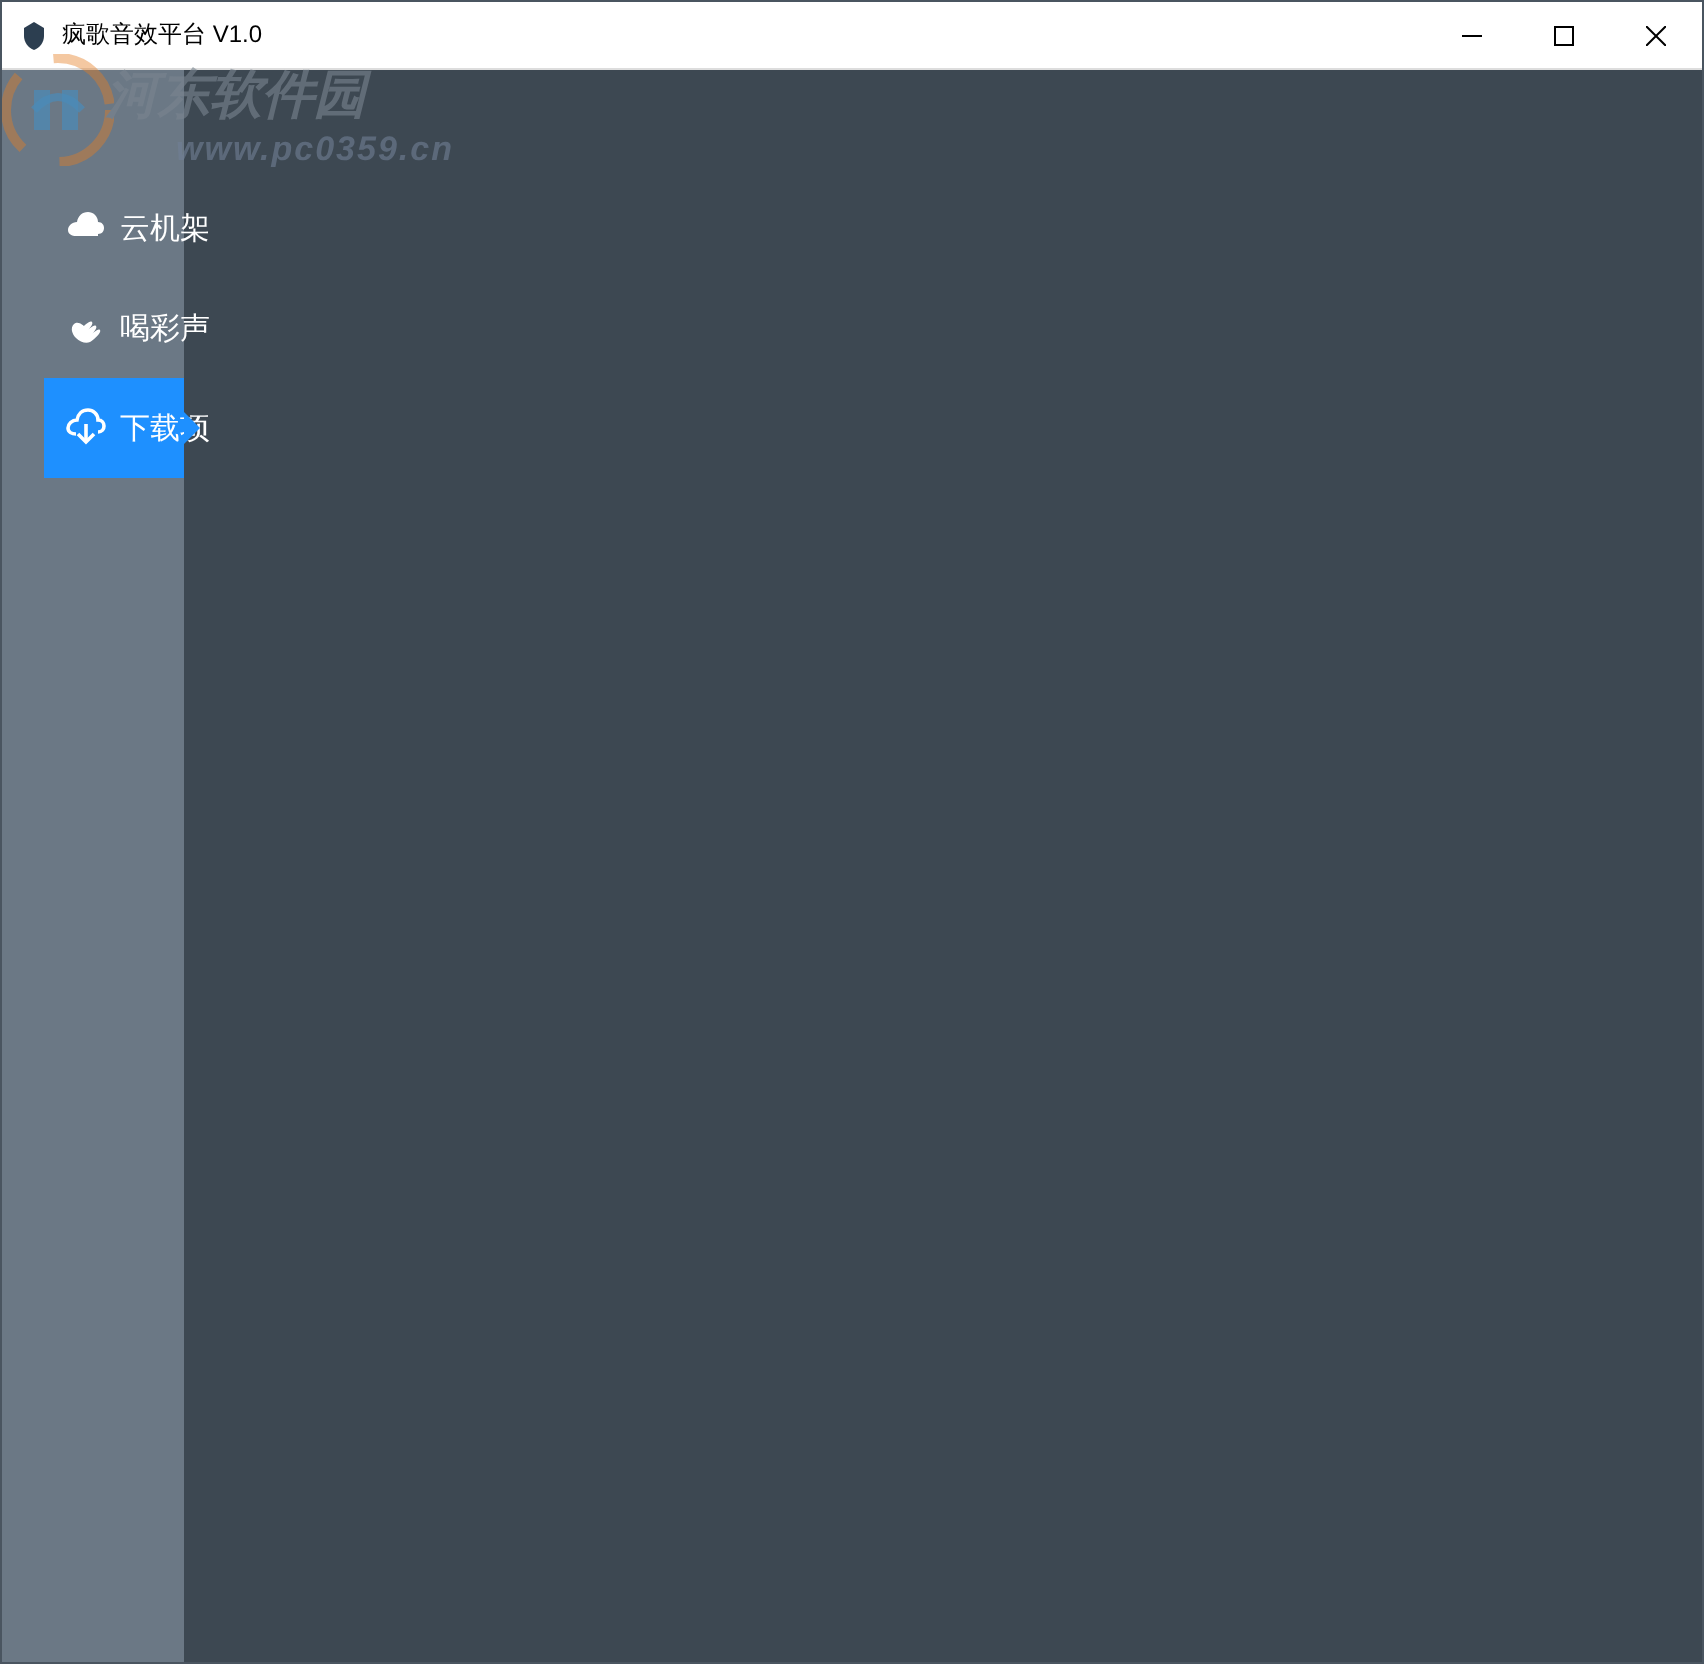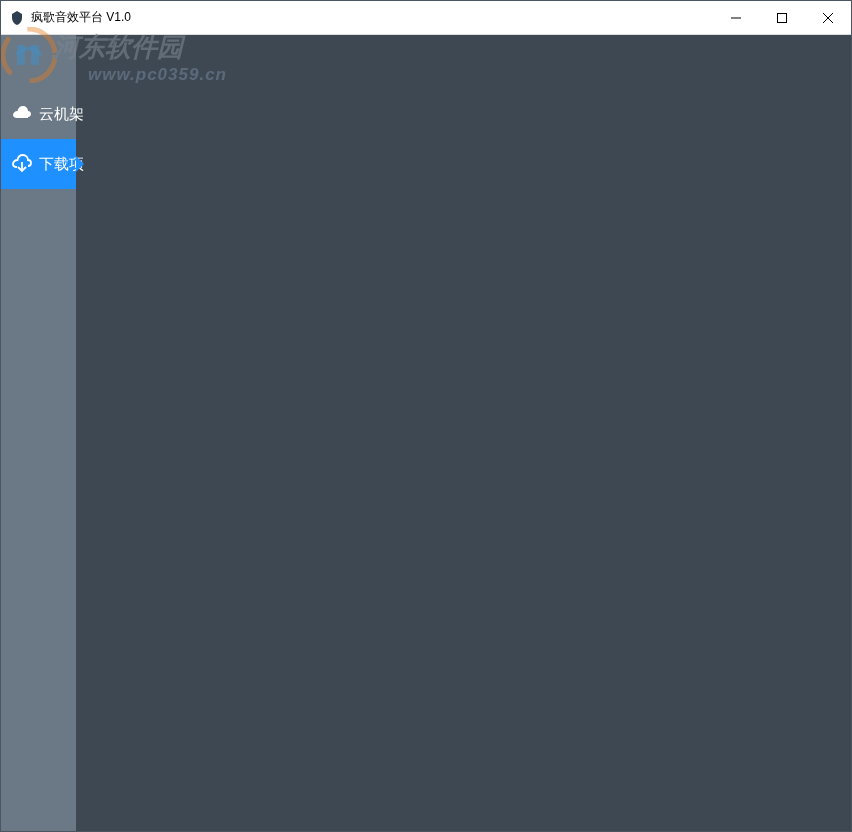--- a/index.html
+++ b/index.html
@@ -93,25 +93,26 @@
       left: 55px;
       font-size: 17px;
       font-weight: bold;
       color: #718096;
       white-space: nowrap;
       font-style: italic;
       letter-spacing: 1px;
       margin-left: 32px;
     }
     .sidebar {
-      width: 75px;
+      width: 91px;
       background: #6b7885;
       display: flex;
       flex-direction: column;
       padding-top: 54px;
+      padding-left: 21px;
     }
     .sidebar-item {
       height: 50px;
       display: flex;
       align-items: center;
       padding-left: 10px;
       cursor: pointer;
       color: #ffffff;
       font-size: 15px;
       position: relative;
@@ -194,20 +195,28 @@
     <div class="sidebar">
       <div class="sidebar-item">
         <span class="sidebar-icon">
           <svg width="22" height="22" viewBox="0 0 22 22" fill="white">
               <path d="M17 14 C19 14 20 12.5 20 11 C20 9.5 19 8 17 8 C17 5 14.5 3 12 3 C9 3 7 5 6.5 8 C4 8 2 10 2 12 C2 14 4 15 6 15 L17 15 Z"></path>
             </svg>
         </span>
         <span class="sidebar-label">云机架</span>
       </div>
 
+      <div class="sidebar-item">
+        <span class="sidebar-icon">
+          <svg width="22" height="22" viewBox="0 0 22 22" fill="white">
+              <path d="M6 8 L4 6 M8 6 L7 3 M11 5 L11 2 M10 10 C10 10 13 7 14 8 C15 9 12 12 12 12 C12 12 15 9 16 10 C17 11 14 14 14 14 C14 14 17 11 18 12 C19 13 15 17 13 18 C11 19 8 18 6 16 C4 14 3 11 5 9 C7 7 10 10 10 10 Z"></path>
+            </svg>
+        </span>
+        <span class="sidebar-label">喝彩声</span>
+      </div>
 
 
 
       <div class="sidebar-item active">
         <span class="sidebar-icon">
           <svg width="22" height="22" viewBox="0 0 22 22" fill="none" stroke="white" stroke-width="1.8">
               <path d="M17 13 C19 13 20 11.5 20 10 C20 8.5 19 7 17 7 C17 4 14.5 2 12 2 C9 2 7 4 6.5 7 C4 7 2 9 2 11 C2 13 4 14 6 14"></path>
               <line x1="11" y1="9" x2="11" y2="18"></line>
               <polyline points="7,14 11,18 15,14"></polyline>
             </svg>

